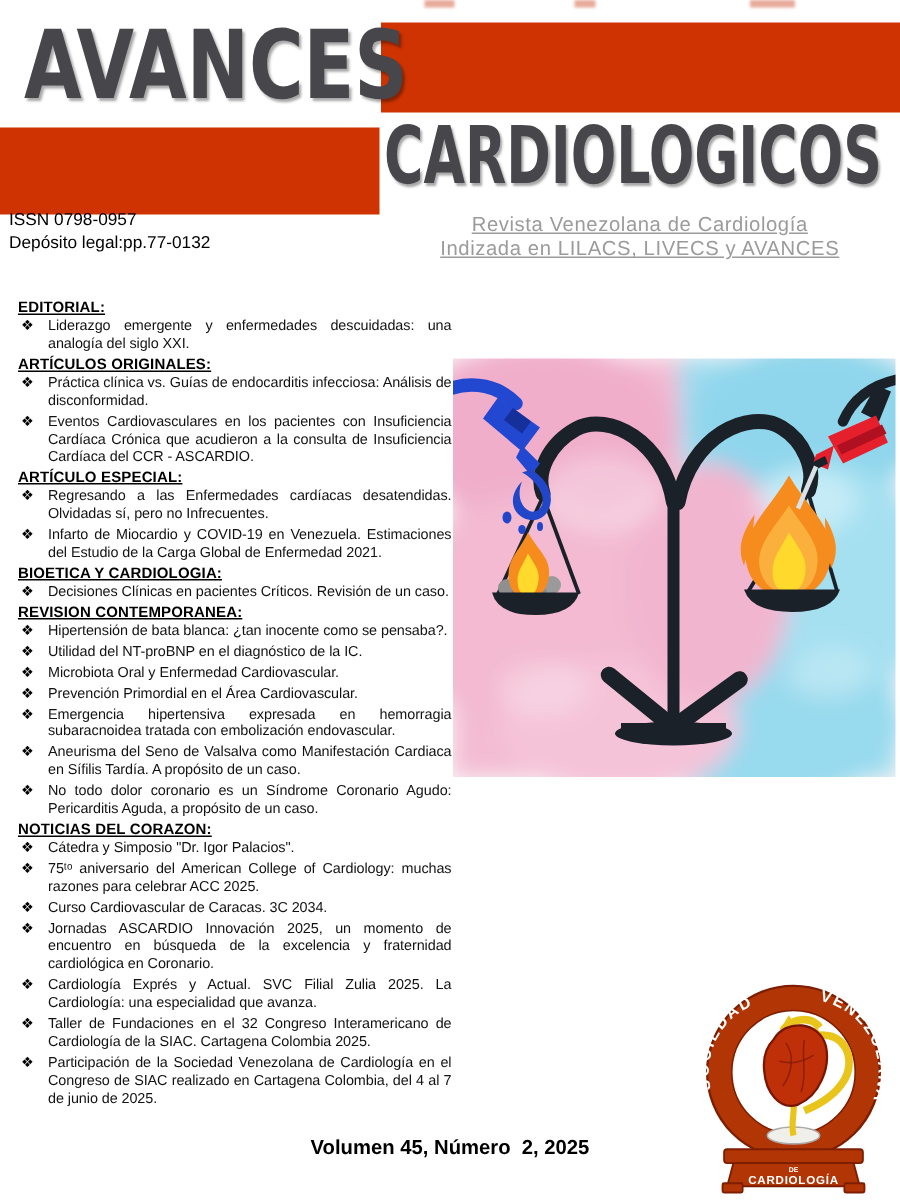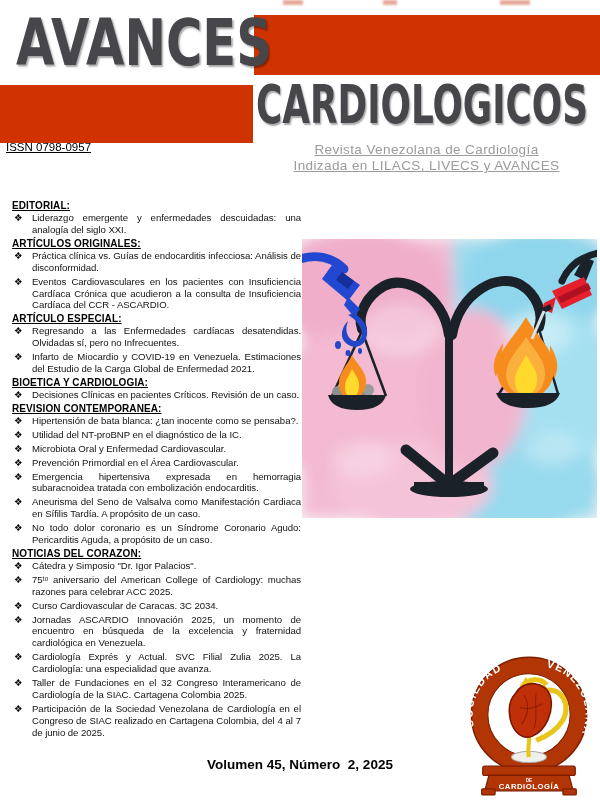--- a/index.html
+++ b/index.html
@@ -25,21 +25,21 @@
     text-shadow:2px 2px 2px rgba(0,0,0,.35);
   }
   .bar-top{position:absolute;left:254px;top:15px;width:346px;height:60px;background:var(--accent);}
   .bar-left{position:absolute;left:0px;top:85px;width:253px;height:58px;background:var(--accent);}
   .title-cardio{
     position:absolute;left:256px;top:74px;font-size:53px;font-weight:bold;color:var(--title-gray);
     font-family:"DejaVu Sans",sans-serif;white-space:nowrap;
     transform:scale(.675,1.0);transform-origin:left top;
     text-shadow:2px 2px 2px rgba(0,0,0,.35);
   }
-  .issn-block{position:absolute;left:6px;top:140px;font-size:11.5px;line-height:1.28;color:#000;text-decoration:underline;}
+  .issn-block{position:absolute;left:6px;top:140px;font-size:11.5px;line-height:1.28;color:#000;}
   .subtitle{
     position:absolute;left:253px;top:142px;width:347px;text-align:center;
     color:var(--sub-gray);font-size:13.5px;line-height:1.22;letter-spacing:.4px;text-decoration:underline;
   }
   
   .toc{position:absolute;left:12px;top:199px;width:289px;}
   .toc-heading{
     font-size:10px;font-weight:bold;text-decoration:underline;color:#000;
     margin:1px 0 1px 0;letter-spacing:.1px;
   }
@@ -68,20 +68,21 @@
   <div class="artifact" style="left:383px;width:14px;"></div>
   <div class="artifact" style="left:500px;width:30px;"></div>
 
   <div class="bar-top"></div>
   <div class="bar-left"></div>
   <div class="title-avances">AVANCES</div>
   <div class="title-cardio">CARDIOLOGICOS</div>
 
   <div class="issn-block">
     <div>ISSN 0798-0957</div>
+    <div>Depósito legal:pp.77-0132</div>
   </div>
 
   <div class="subtitle">
     <div>Revista Venezolana de Cardiología</div>
     <div>Indizada en LILACS, LIVECS y AVANCES</div>
   </div>
 
   <div class="toc">
       <div class="toc-heading">EDITORIAL:</div>
       <div class="toc-item"><span class="toc-bullet">❖</span><span>Liderazgo emergente y enfermedades descuidadas: una analogía del siglo XXI.</span></div>
@@ -91,28 +92,28 @@
       <div class="toc-heading">ARTÍCULO ESPECIAL:</div>
       <div class="toc-item"><span class="toc-bullet">❖</span><span>Regresando a las Enfermedades cardíacas desatendidas. Olvidadas sí, pero no Infrecuentes.</span></div>
       <div class="toc-item"><span class="toc-bullet">❖</span><span>Infarto de Miocardio y COVID-19 en Venezuela. Estimaciones del Estudio de la Carga Global de Enfermedad 2021.</span></div>
       <div class="toc-heading">BIOETICA Y CARDIOLOGIA:</div>
       <div class="toc-item"><span class="toc-bullet">❖</span><span>Decisiones Clínicas en pacientes Críticos. Revisión de un caso.</span></div>
       <div class="toc-heading">REVISION CONTEMPORANEA:</div>
       <div class="toc-item"><span class="toc-bullet">❖</span><span>Hipertensión de bata blanca: ¿tan inocente como se pensaba?.</span></div>
       <div class="toc-item"><span class="toc-bullet">❖</span><span>Utilidad del NT-proBNP en el diagnóstico de la IC.</span></div>
       <div class="toc-item"><span class="toc-bullet">❖</span><span>Microbiota Oral y Enfermedad Cardiovascular.</span></div>
       <div class="toc-item"><span class="toc-bullet">❖</span><span>Prevención Primordial en el Área Cardiovascular.</span></div>
-      <div class="toc-item"><span class="toc-bullet">❖</span><span>Emergencia hipertensiva expresada en hemorragia subaracnoidea tratada con embolización endocarditis.</span></div>
+      <div class="toc-item"><span class="toc-bullet">❖</span><span>Emergencia hipertensiva expresada en hemorragia subaracnoidea tratada con embolización endovascular.</span></div>
       <div class="toc-item"><span class="toc-bullet">❖</span><span>Aneurisma del Seno de Valsalva como Manifestación Cardiaca en Sífilis Tardía. A propósito de un caso.</span></div>
       <div class="toc-item"><span class="toc-bullet">❖</span><span>No todo dolor coronario es un Síndrome Coronario Agudo: Pericarditis Aguda, a propósito de un caso.</span></div>
       <div class="toc-heading">NOTICIAS DEL CORAZON:</div>
       <div class="toc-item"><span class="toc-bullet">❖</span><span>Cátedra y Simposio "Dr. Igor Palacios".</span></div>
       <div class="toc-item"><span class="toc-bullet">❖</span><span>75ᵗᵒ aniversario del American College of Cardiology: muchas razones para celebrar ACC 2025.</span></div>
       <div class="toc-item"><span class="toc-bullet">❖</span><span>Curso Cardiovascular de Caracas. 3C 2034.</span></div>
-      <div class="toc-item"><span class="toc-bullet">❖</span><span>Jornadas ASCARDIO Innovación 2025, un momento de encuentro en búsqueda de la excelencia y fraternidad cardiológica en Venezuela.</span></div>
+      <div class="toc-item"><span class="toc-bullet">❖</span><span>Jornadas ASCARDIO Innovación 2025, un momento de encuentro en búsqueda de la excelencia y fraternidad cardiológica en Coronario.</span></div>
       <div class="toc-item"><span class="toc-bullet">❖</span><span>Cardiología Exprés y Actual. SVC Filial Zulia 2025.  La Cardiología: una especialidad que avanza.</span></div>
       <div class="toc-item"><span class="toc-bullet">❖</span><span>Taller de Fundaciones en el 32 Congreso Interamericano de Cardiología de la SIAC. Cartagena Colombia 2025.</span></div>
       <div class="toc-item"><span class="toc-bullet">❖</span><span>Participación de la Sociedad Venezolana de Cardiología en el Congreso de SIAC realizado en Cartagena Colombia, del 4 al 7 de junio de 2025.</span></div>
     </div>
 
   <div class="hero">
     <svg width="295" height="279" viewBox="0 0 295 279">
       <defs>
         <filter id="wc" x="-40%" y="-40%" width="180%" height="180%">
           <feGaussianBlur stdDeviation="7"></feGaussianBlur>

